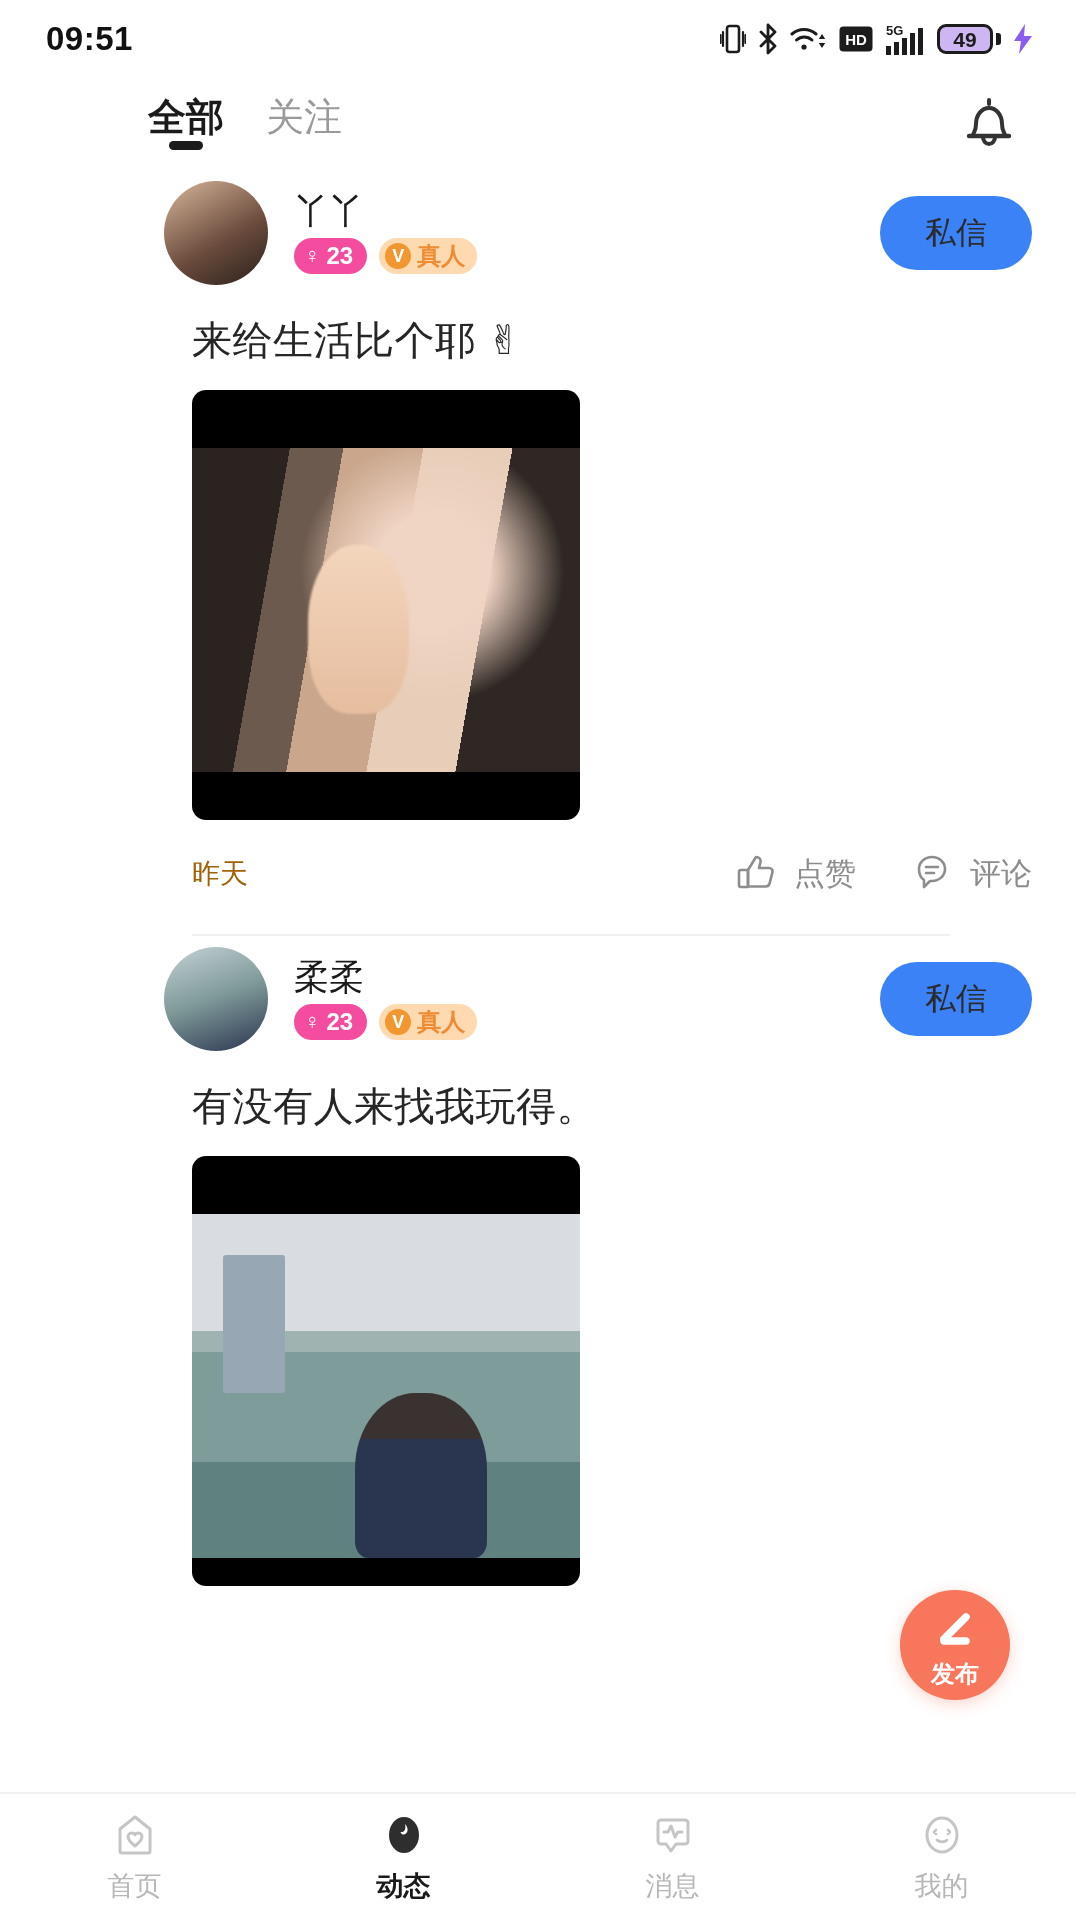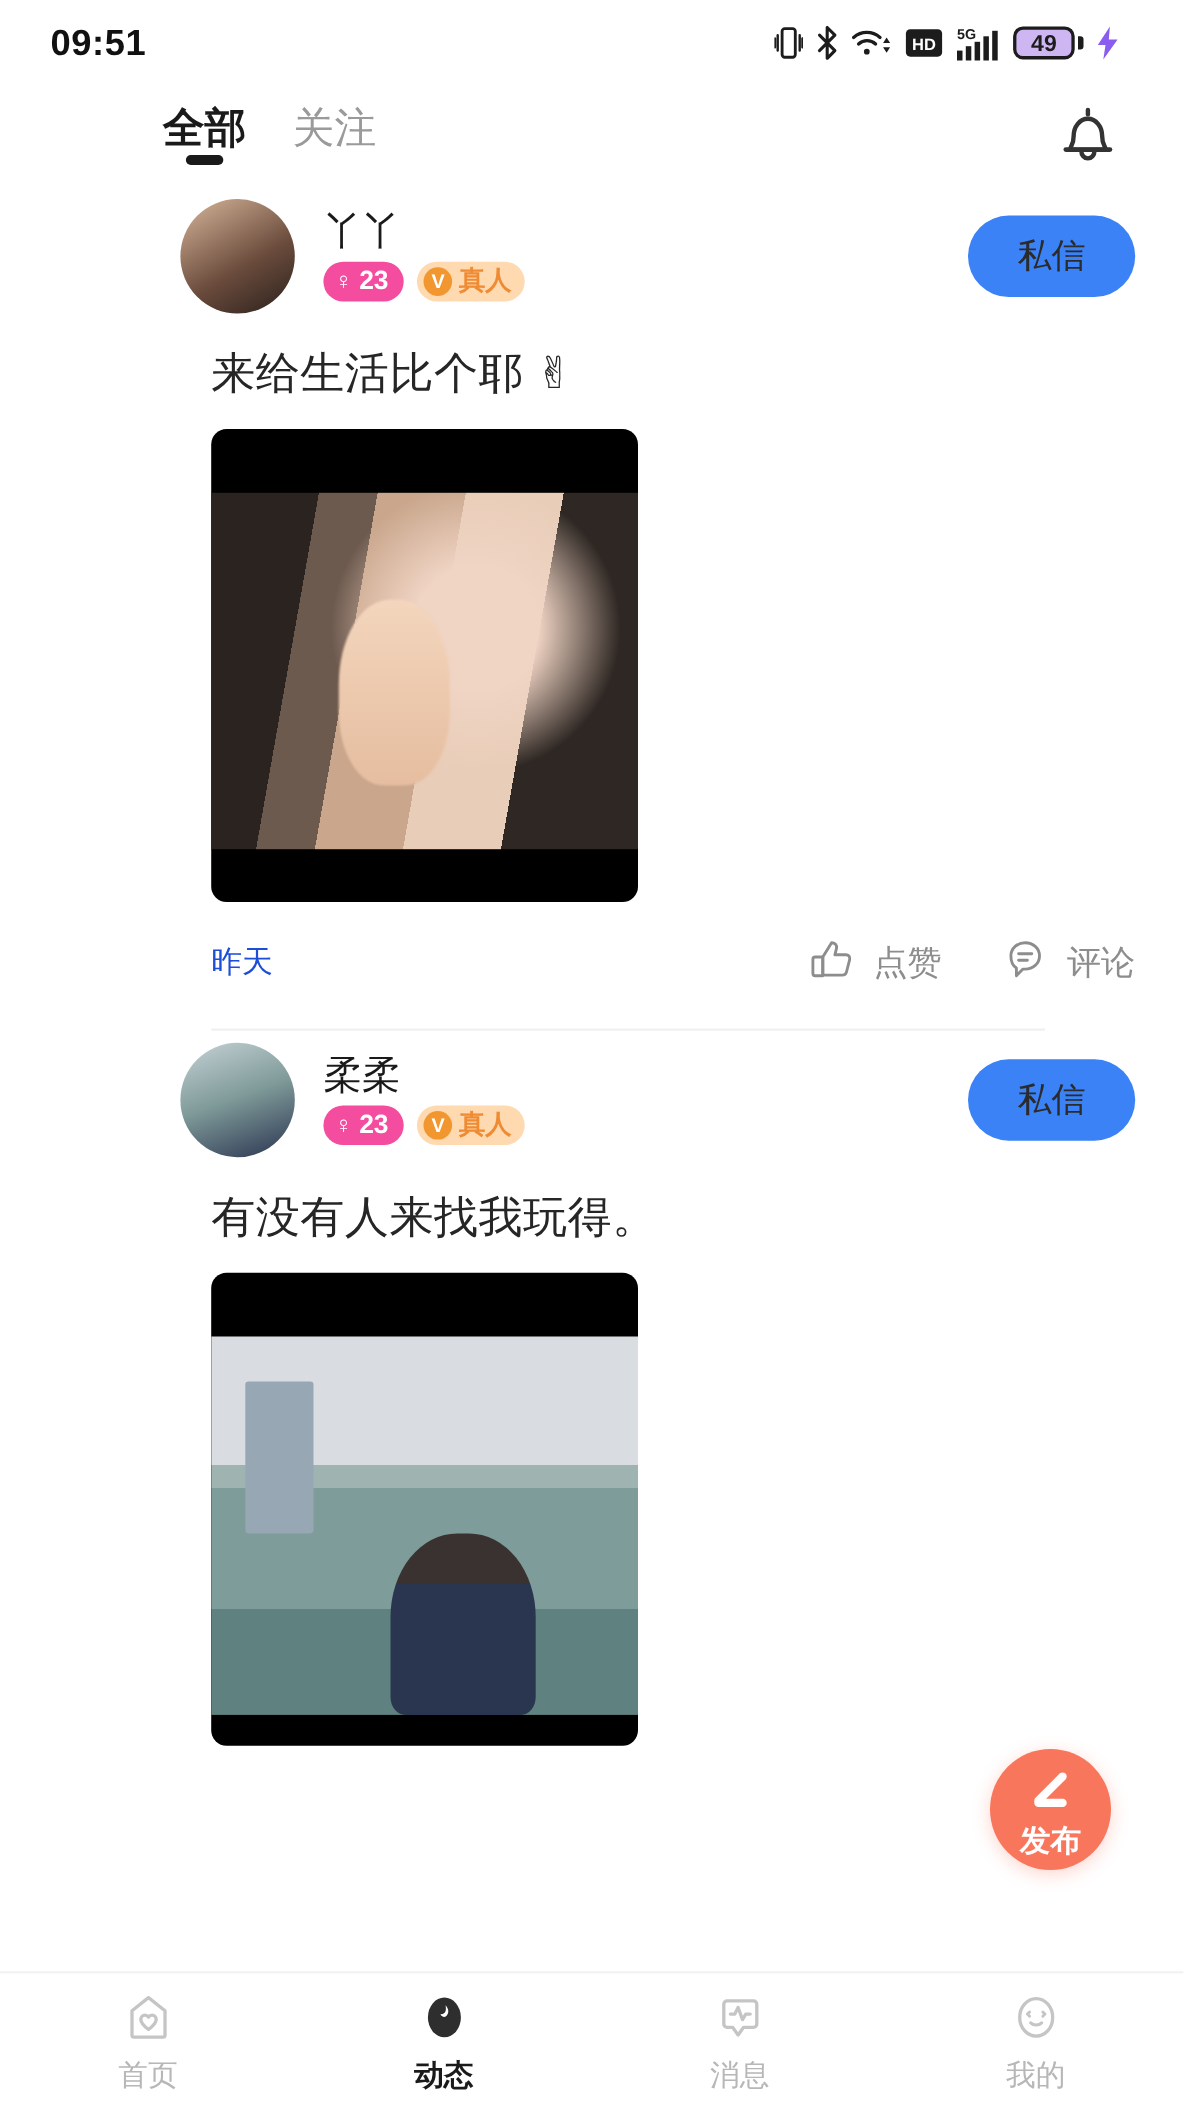--- a/index.html
+++ b/index.html
@@ -8,21 +8,21 @@
     background: #ffffff;
     font-family: "Liberation Sans", "DejaVu Sans", sans-serif;
     overflow: hidden;
   }
   body { position: relative; }
 
   
   .statusbar {
     position: absolute; top: 0; left: 0; right: 0; height: 78px;
     display: flex; align-items: center; justify-content: space-between;
-    padding: 0 58px 0 46px;
+    padding: 0 42px 0 46px;
   }
   .status-time {
     font-size: 33px; font-weight: 700; color: #111; letter-spacing: .5px;
     font-family: "Liberation Sans", sans-serif;
   }
   .status-icons { display: flex; align-items: center; gap: 11px; }
   .status-icons svg { display: block; }
   .batt {
     display: flex; align-items: center; gap: 3px;
   }
@@ -108,39 +108,39 @@
     margin: 26px 0 0 148px;
     width: 388px; height: 430px;
     border-radius: 14px; overflow: hidden; background: #000;
     position: relative;
   }
 
   .post-foot {
     display: flex; align-items: center;
     padding: 30px 44px 0 148px;
   }
-  .foot-time { font-size: 28px; color: #1d4ed8; }
+  .foot-time { font-size: 28px; color: #a16207; }
   .foot-actions { margin-left: auto; display: flex; align-items: center; gap: 54px; }
   .act { display: flex; align-items: center; gap: 16px; cursor: pointer; }
   .act-label { font-size: 31px; color: #8d8d8d; }
 
   .divider {
     height: 2px; background: #f0f0f0; margin: 36px 126px 0 148px;
   }
 
   
   .fab {
     position: absolute; right: 66px; bottom: 216px;
     width: 110px; height: 110px; border-radius: 50%;
     background: #F8765C; border: none; cursor: pointer;
     display: flex; flex-direction: column; align-items: center; justify-content: center;
     gap: 2px; padding-top: 6px;
     box-shadow: 0 4px 16px rgba(248,118,92,.3);
   }
-  .fab-label { font-size: 28px; color: #fff; font-weight: 700; line-height: 1; }
+  .fab-label { font-size: 24px; color: #fff; font-weight: 700; line-height: 1; }
 
   
   .bottomnav {
     position: absolute; left: 0; right: 0; bottom: 0; height: 124px;
     background: #fff; border-top: 2px solid #f2f2f2;
     display: flex; align-items: center;
   }
   .nav-item {
     flex: 1; display: flex; flex-direction: column; align-items: center;
     gap: 10px; cursor: pointer;

